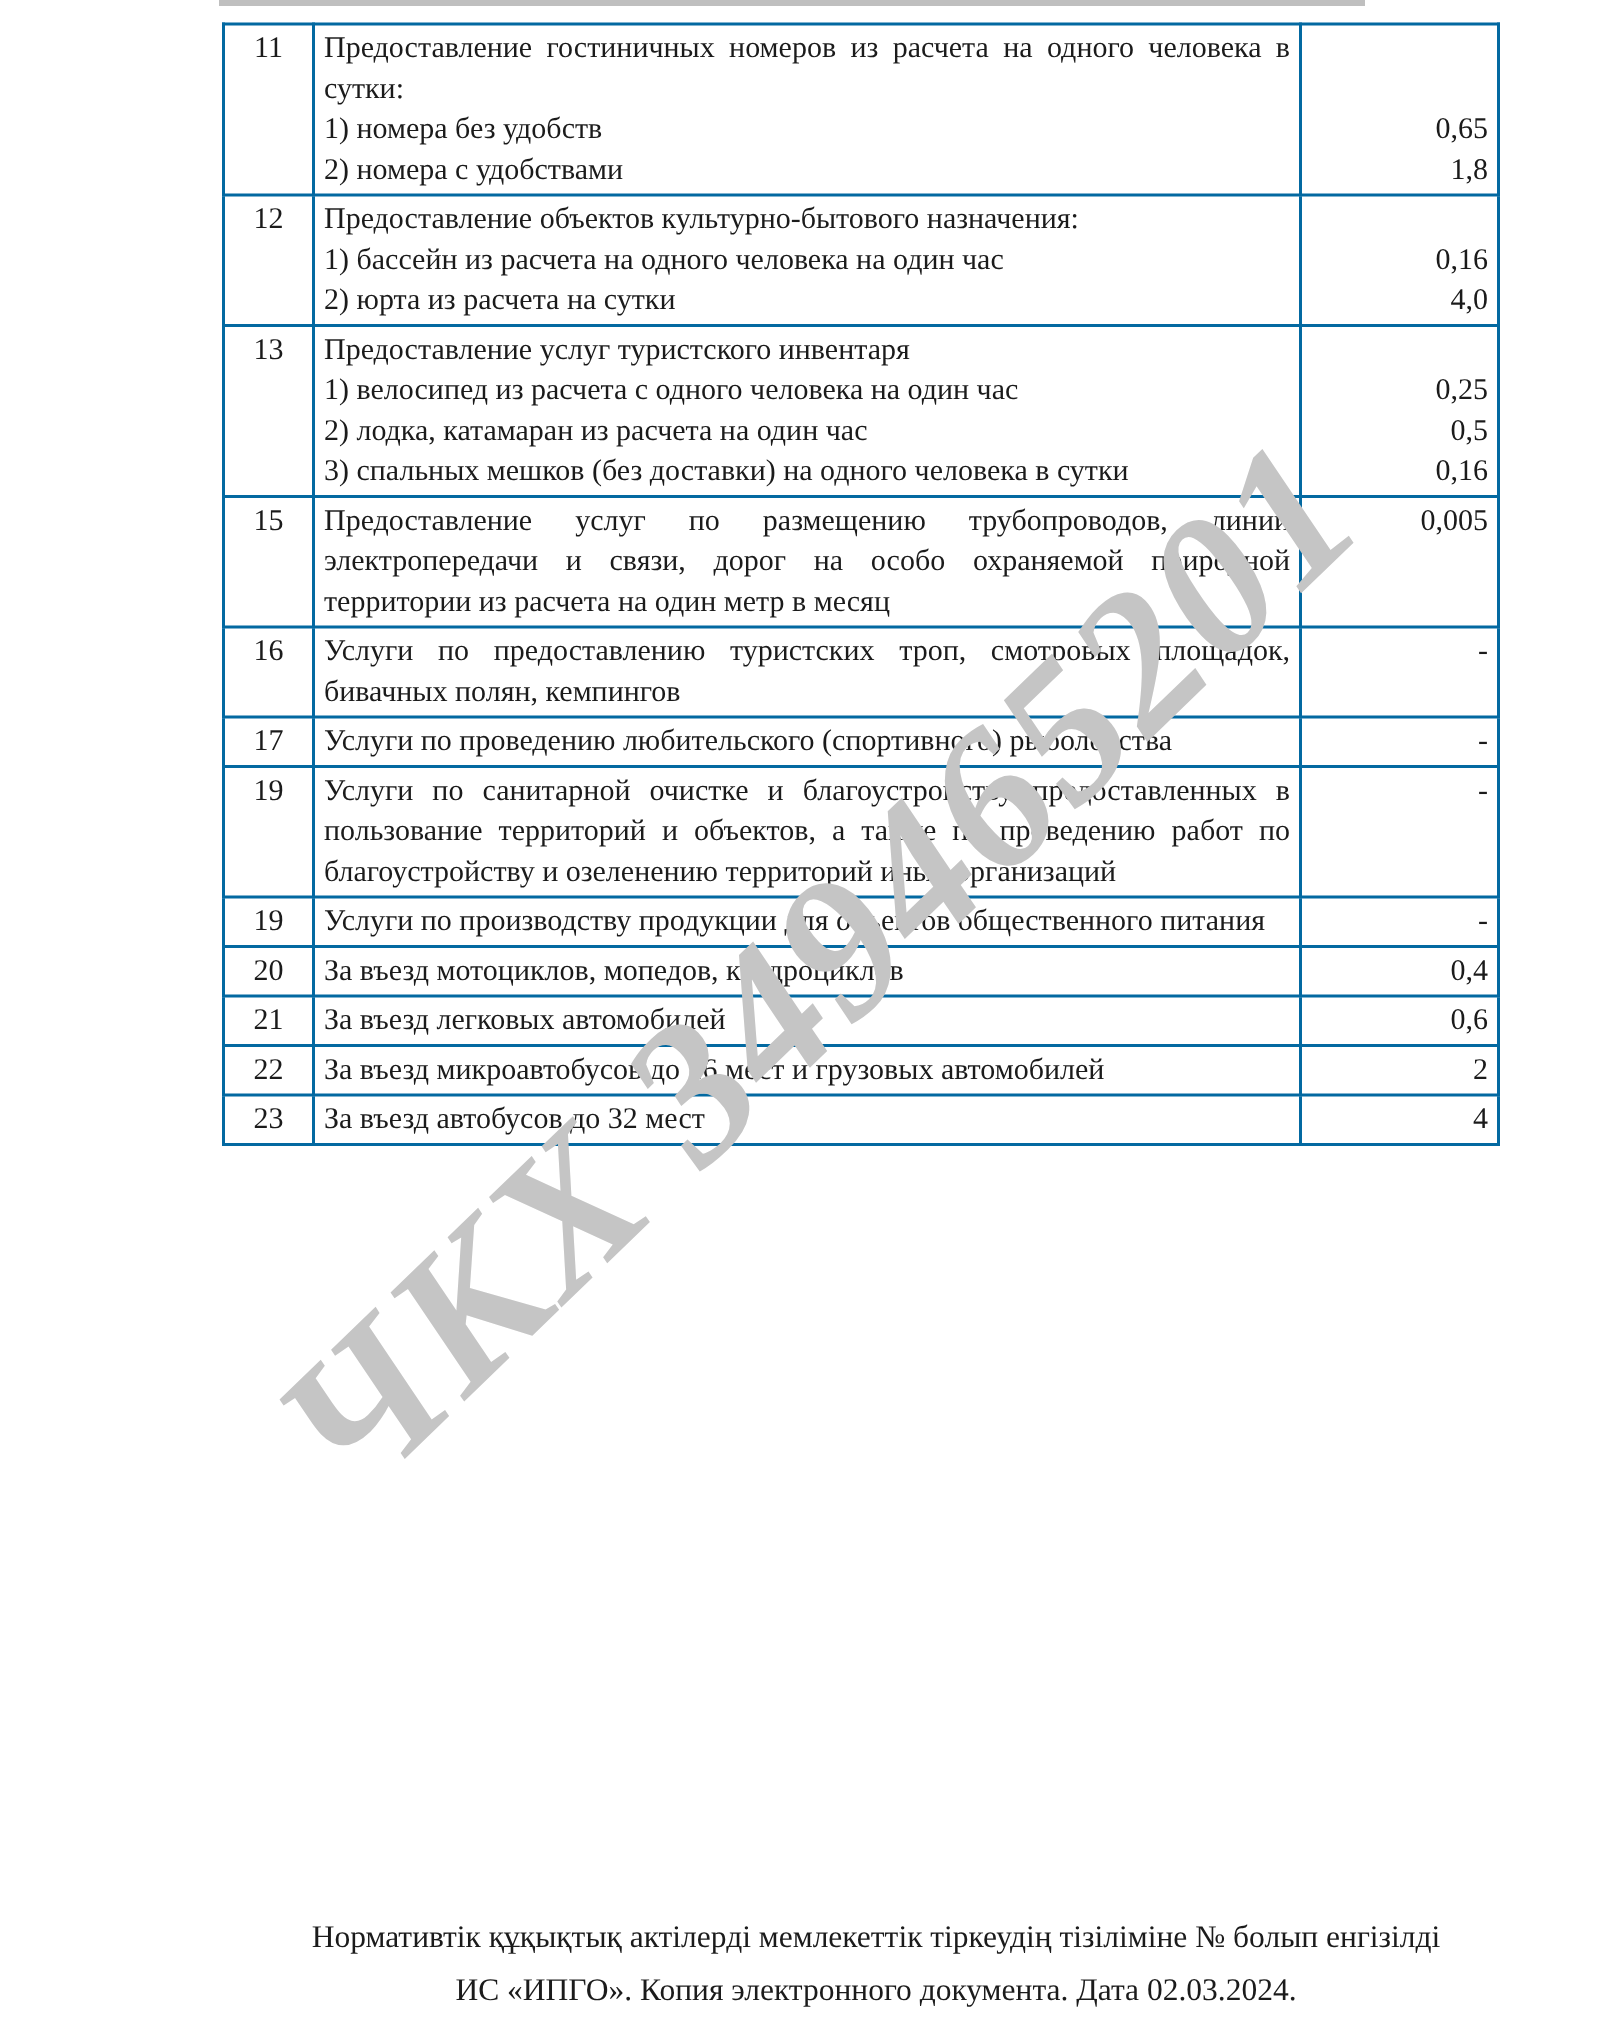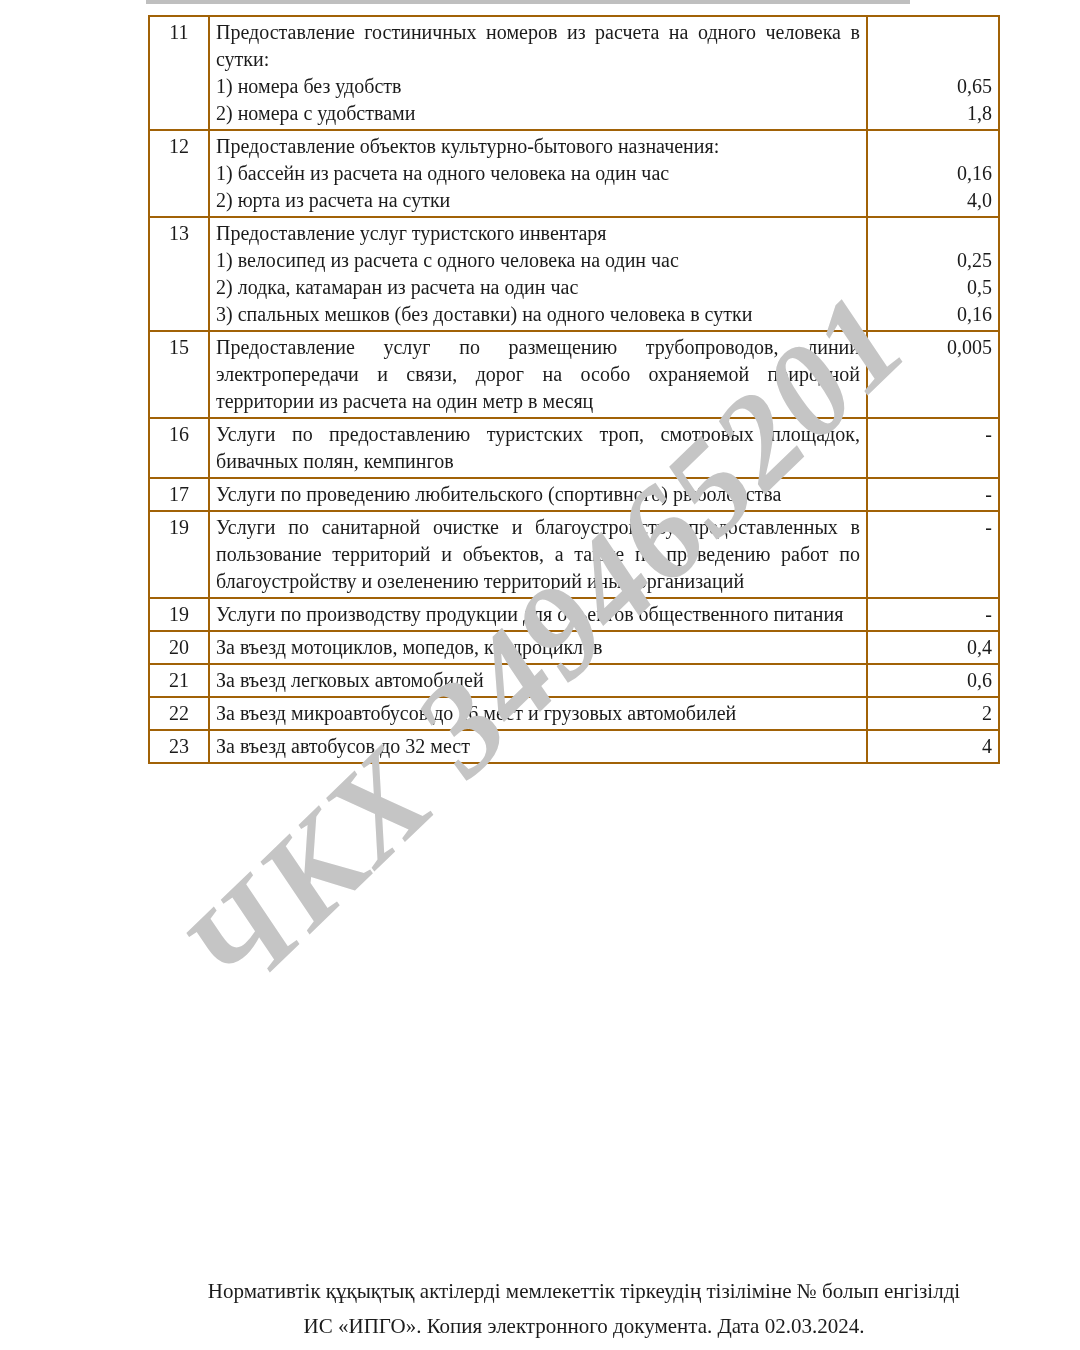--- a/index.html
+++ b/index.html
@@ -11,21 +11,21 @@
   
   .scan-band {
     position:absolute; left:146px; top:0; width:764px; height:4px;
     background:#9d9d9d; opacity:.65;
   }
   table.tariff {
     position:absolute; left:148px; top:15px; width:826px;
     border-collapse:collapse; table-layout:fixed;
   }
   table.tariff td {
-    border:2px solid #a16207;
+    border:2px solid #0369a1;
     font-size:20px; line-height:27px;
     padding:2px 6px; vertical-align:top;
     overflow:hidden;
   }
   td.num  { width:46px;  text-align:center; vertical-align:middle; padding:2px 2px; }
   td.desc { width:644px; text-align:justify; }
   td.val  { width:118px; text-align:right; }
   .seg { text-align:justify; }
   .vline { height:27px; line-height:27px; }
   .watermark {

